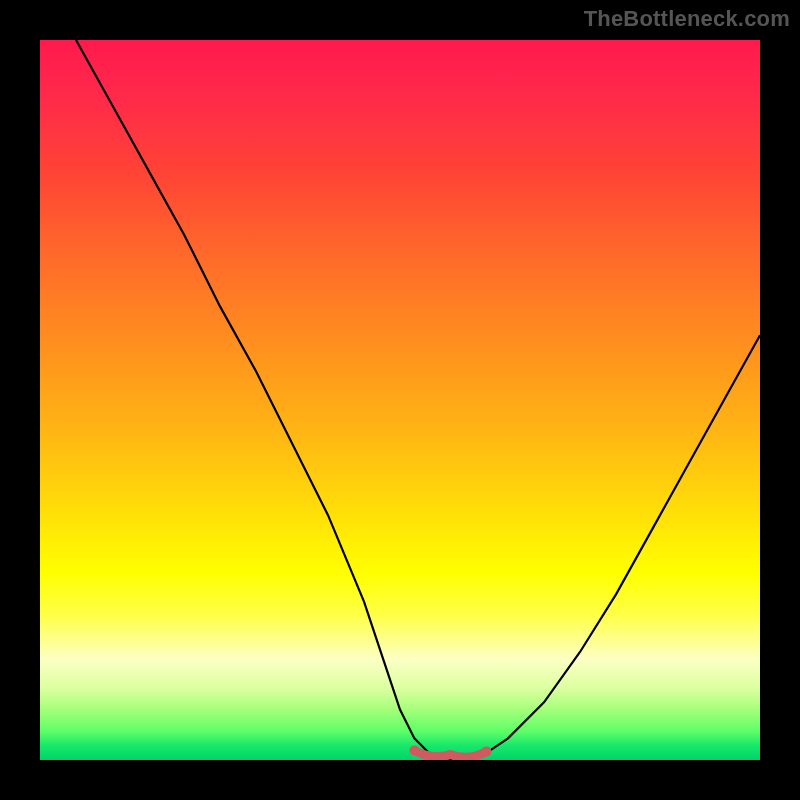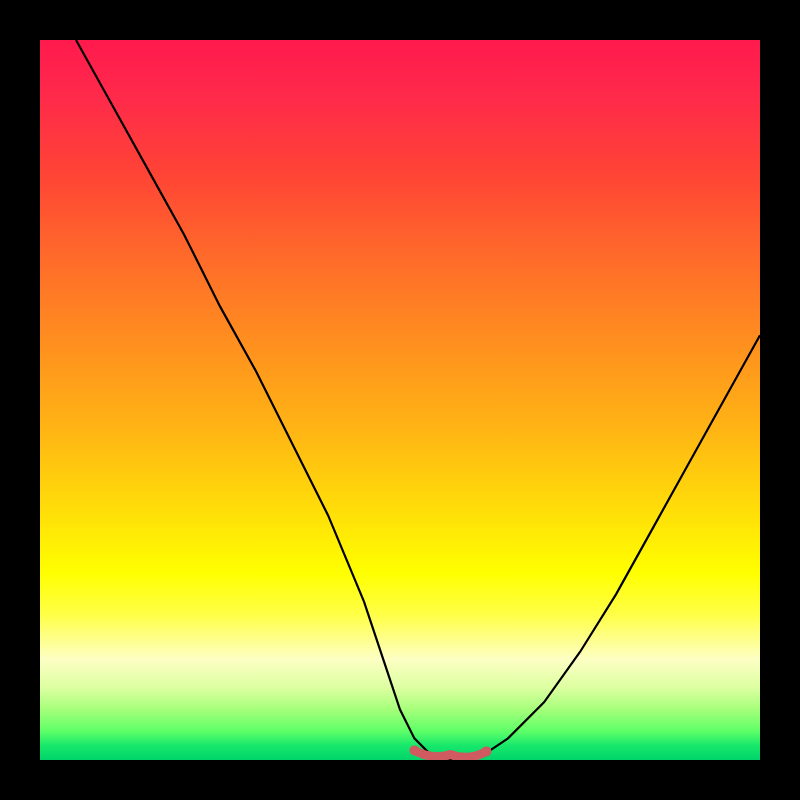--- a/index.html
+++ b/index.html
@@ -77,20 +77,21 @@
   }
   .trough-dot {
     fill: #cf5b60;
   }
 </style>
 </head>
 <body>
 
 <div class="frame">
 
+  <div class="watermark">TheBottleneck.com</div>
 
   <div class="plot">
     <div class="gradient"></div>
 
     <svg class="curves" viewBox="0 0 720 720" preserveAspectRatio="none">
 
       <path class="curve-line" d="M36.0 0.0 L72.0 64.8 L108.0 129.6 L144.0 194.4 L180.0 266.4 L216.0 331.2 L252.0 403.2 L288.0 475.2 L324.0 561.6 L345.6 626.4 L360.0 669.6 L374.4 698.4 L388.8 712.8 L403.2 720.0 L417.6 720.0 L432.0 720.0 L446.4 712.8 L468.0 698.4 L504.0 662.4 L540.0 612.0 L576.0 554.4 L612.0 489.6 L648.0 424.8 L684.0 360.0 L720.0 295.2"></path>
 
       <path class="trough" d="M374.4 710.4 Q392.4 720.4 410.4 714.4 Q428.4 721.4 446.4 711.4"></path>
       <circle class="trough-dot" r="5" cx="374.4" cy="710.4"></circle>

